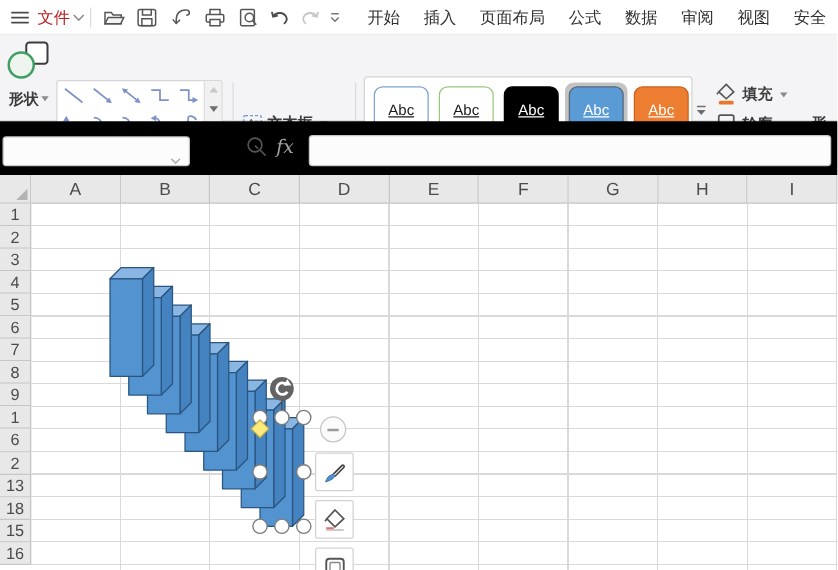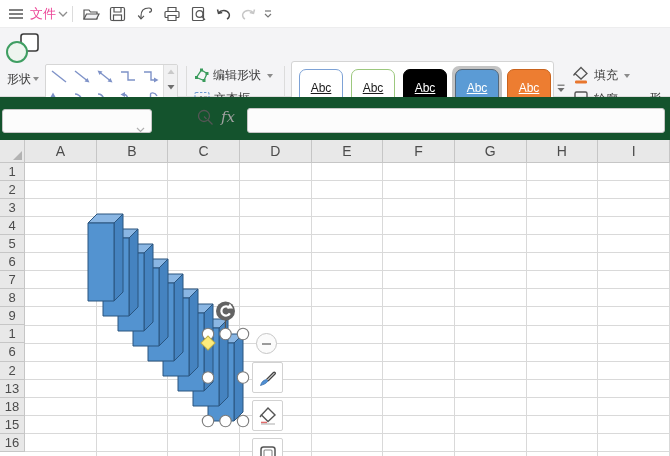--- a/index.html
+++ b/index.html
@@ -4,30 +4,30 @@
 <style>
   * { margin:0; padding:0; box-sizing:border-box; }
   html,body { width:670px; height:456px; overflow:hidden; background:#fff;
     font-family:"Liberation Sans", sans-serif; position:relative; }
 
   
   .titlebar { position:absolute; left:0; top:0; width:670px; height:28px;
     background:#ffffff; border-bottom:1px solid #ededee; }
   .titlebar svg { display:block; }
   .tb-item { position:absolute; top:0; height:28px; display:flex; align-items:center; }
-  .menu-label { font-size:13px; color:#ec4899; }
+  .menu-label { font-size:13px; color:#b91c1c; }
   .vsep { position:absolute; top:6px; width:1px; height:16px; background:#dcdcdc; }
   .tabs { position:absolute; left:294px; top:0; height:28px; display:flex; gap:19px; align-items:center; }
   .tab { font-size:13px; color:#2f2f2f; white-space:nowrap; cursor:default; }
 
   
   .ribbon { position:absolute; left:0; top:28px; width:670px; height:69px;
     background:#f4f4f6; border-bottom:1px solid #dddddd; }
   .shapes-btn { position:absolute; left:2px; top:2px; width:42px; height:64px; text-align:center; }
-  .rib-label { font-size:12px; color:#3b3b3b; }
+  .rib-label { font-size:12px; color:#3b3b3b;font-weight:bold; }
   .drop-tri { display:inline-block; width:0; height:0; border-left:3.5px solid transparent;
     border-right:3.5px solid transparent; border-top:4px solid #8b8b8b; margin-left:2px; vertical-align:2px; }
   .line-gallery { position:absolute; left:45px; top:36px; width:133px; height:48px;
     background:#ffffff; border:1px solid #d6d6d6; border-radius:2px; }
   .lg-icons { position:absolute; left:1px; top:1px; width:116px; height:44px;
     display:flex; flex-wrap:wrap; }
   .lg-cell { width:23px; height:22px; display:flex; align-items:center; justify-content:center; }
   .lg-spin { position:absolute; right:0; top:0; width:14px; height:46px; background:#f1f1f2;
     border-left:1px solid #dedede; display:flex; flex-direction:column; align-items:center; justify-content:space-around; }
   .rib-row-btn { display:flex; align-items:center; gap:4px; position:absolute; }
@@ -35,21 +35,21 @@
     background:#ffffff; border:1px solid #d4d4d4; border-radius:3px; display:flex;
     align-items:center; padding-left:4px; }
   .tile-wrap { border-radius:7px; padding:3px; margin-right:2px; }
   .tile-wrap.sel { background:#c3c3c3; }
   .tile { width:44px; height:38px; border-radius:7px; border:1.5px solid; font-size:12px;
     display:flex; align-items:center; justify-content:center;text-decoration:underline; }
   .gal-more { position:absolute; left:556px; top:33px; width:10px; height:54px;
     display:flex; align-items:center; justify-content:center; }
 
   
-  .formula-row { position:absolute; left:0; top:97px; width:670px; height:43px; background:#14532d; }
+  .formula-row { position:absolute; left:0; top:97px; width:670px; height:43px; background:#000000; }
   .name-box { position:absolute; left:2px; top:12px; width:150px; height:24px; background:#fcfcfc;
     border:1px solid #c6c6c6; border-radius:3px; }
   .name-box .nb-arrow { position:absolute; right:6px; top:9px; }
   .fx { position:absolute; left:221px; top:11px; font-family:"DejaVu Serif", serif;
     font-style:italic; font-size:15px; color:#a2a2a2; }
   .formula-box { position:absolute; left:247px; top:11px; width:418px; height:25px;
     background:#fcfcfc; border:1px solid #c6c6c6; border-radius:3px; }
 
   
   .grid { position:absolute; left:0; top:140px; width:670px; height:316px; background:#ffffff; }
@@ -148,20 +148,30 @@
         <polyline points="14.5,2.5 13.5,6.3 9.8,5.4" fill="none"></polyline>
       </svg>
   </span>
   <span class="tb-item" style="left:263px">
     <svg width="10" height="8" viewBox="0 0 10 8">
         <line x1="2" y1="1" x2="8" y2="1" stroke="#777" stroke-width="1.2"></line>
         <polyline points="2,4 5,7 8,4" fill="none" stroke="#777" stroke-width="1.2"></polyline>
       </svg>
   </span>
 
+  <div class="tabs">
+      <span class="tab">开始</span>
+      <span class="tab">插入</span>
+      <span class="tab">页面布局</span>
+      <span class="tab">公式</span>
+      <span class="tab">数据</span>
+      <span class="tab">审阅</span>
+      <span class="tab">视图</span>
+      <span class="tab">安全</span>
+    </div>
 </div>
 
 <div class="ribbon">
 
   <div class="shapes-btn">
     <svg width="38" height="34" viewBox="0 0 38 34" style="margin:1px auto 0">
       <rect x="17" y="3" width="17" height="17" rx="2.5" fill="#ffffff" stroke="#3c3c3c" stroke-width="1.6"></rect>
       <circle cx="13" cy="21" r="10" fill="#eef5ef" stroke="#3f9e62" stroke-width="2"></circle>
     </svg>
     <span class="rib-label">形状</span><span class="drop-tri"></span>
@@ -238,33 +248,20 @@
         </svg>
       <svg width="8" height="8" viewBox="0 0 8 8">
           <line x1="0.5" y1="1.2" x2="7.5" y2="1.2" stroke="#6e6e6e" stroke-width="1.2"></line>
           <polygon points="0.5,3.5 7.5,3.5 4,7.5" fill="#6e6e6e"></polygon>
         </svg>
     </div>
   </div>
 
   <span class="vsep" style="left:186px; top:38px; height:46px; position:absolute"></span>
 
-  <div class="rib-row-btn" style="left:194px; top:39px">
-    <svg width="15" height="15" viewBox="0 0 15 15">
-        <polygon points="7.5,2 13,5.5 10,12.5 2.5,9.5" fill="none" stroke="#3a9b5c" stroke-width="1.3"></polygon>
-        <g fill="#3a9b5c">
-          <rect x="6" y="0.5" width="3" height="3"></rect>
-          <rect x="11.5" y="4" width="3" height="3"></rect>
-          <rect x="8.5" y="11" width="3" height="3"></rect>
-          <rect x="1" y="8" width="3" height="3"></rect>
-        </g>
-      </svg>
-    <span class="rib-label">编辑形状</span>
-      <span class="drop-tri"></span>
-  </div>
   <div class="rib-row-btn" style="left:194px; top:62px">
     <svg width="16" height="15" viewBox="0 0 16 15">
         <rect x="1" y="1.5" width="14" height="12" rx="1" fill="none" stroke="#6f9ad0" stroke-width="1.1" stroke-dasharray="2.4,1.6"></rect>
         <text x="4" y="10.5" font-size="9" fill="#444" font-family="Liberation Sans, sans-serif">A</text>
         <line x1="10" y1="6" x2="13" y2="6" stroke="#888" stroke-width="1"></line>
         <line x1="10" y1="9" x2="13" y2="9" stroke="#888" stroke-width="1"></line>
       </svg>
     <span class="rib-label">文本框</span>
       <span class="drop-tri"></span>
   </div>

